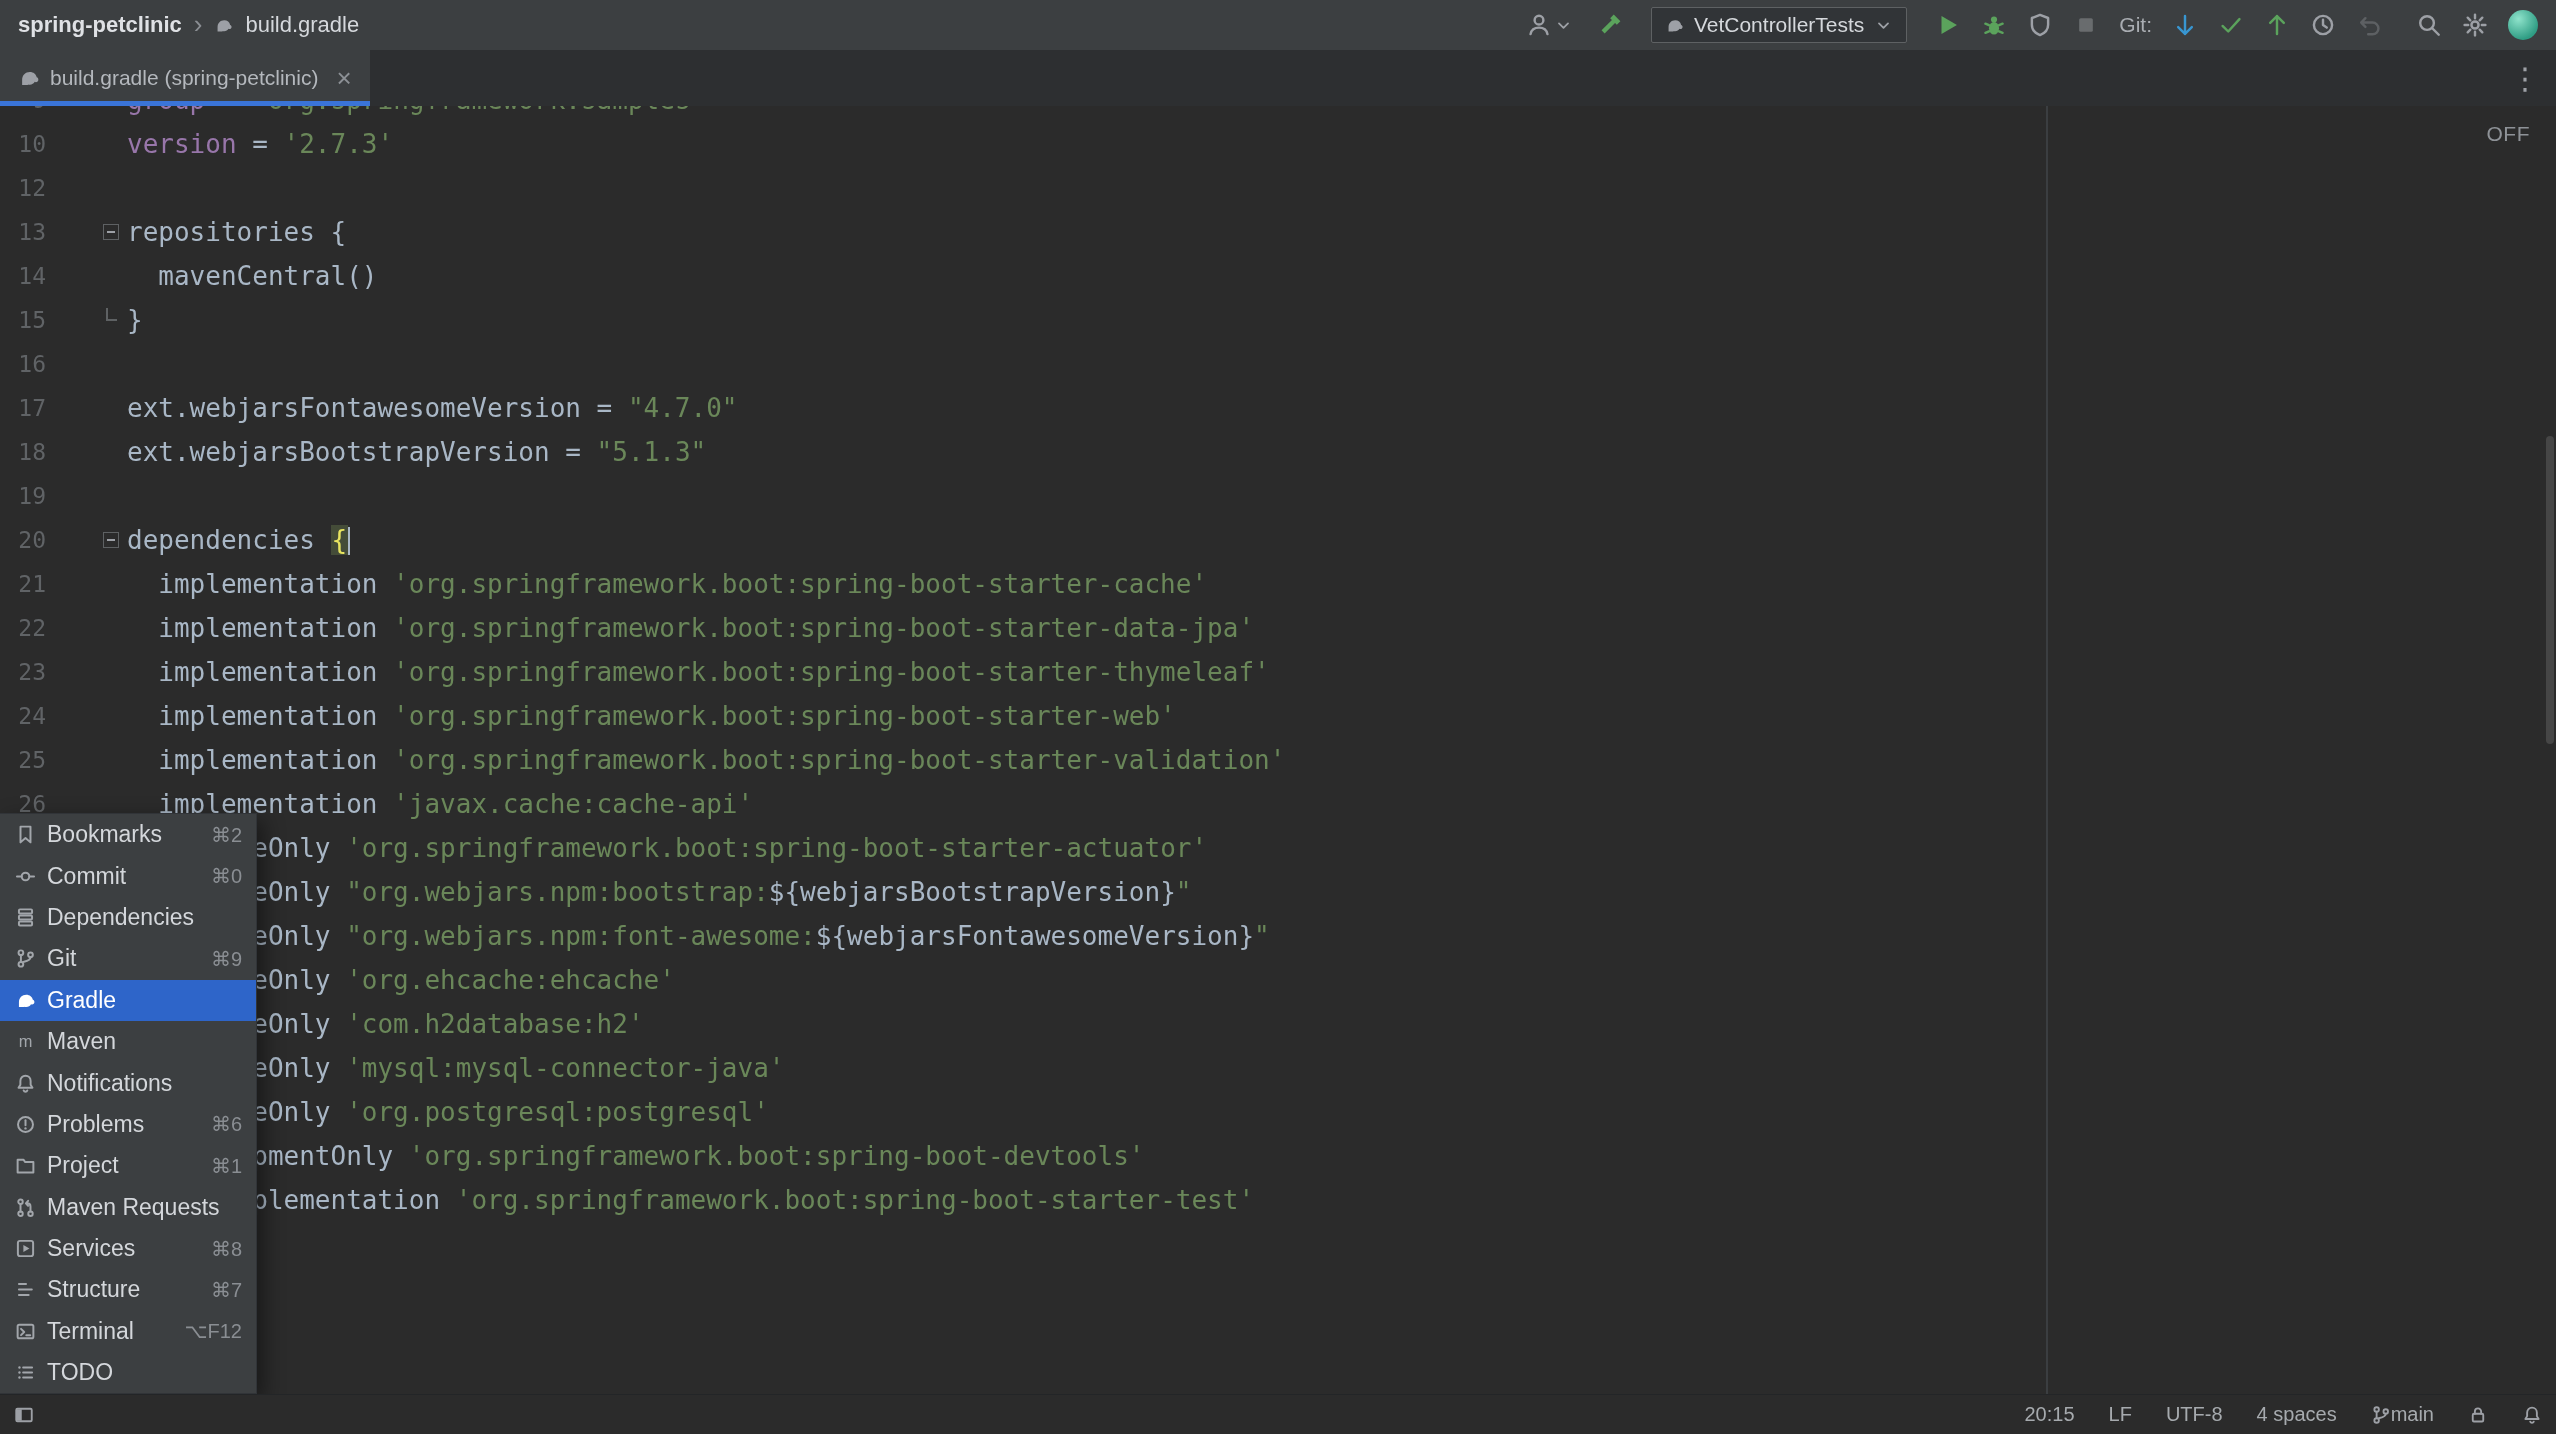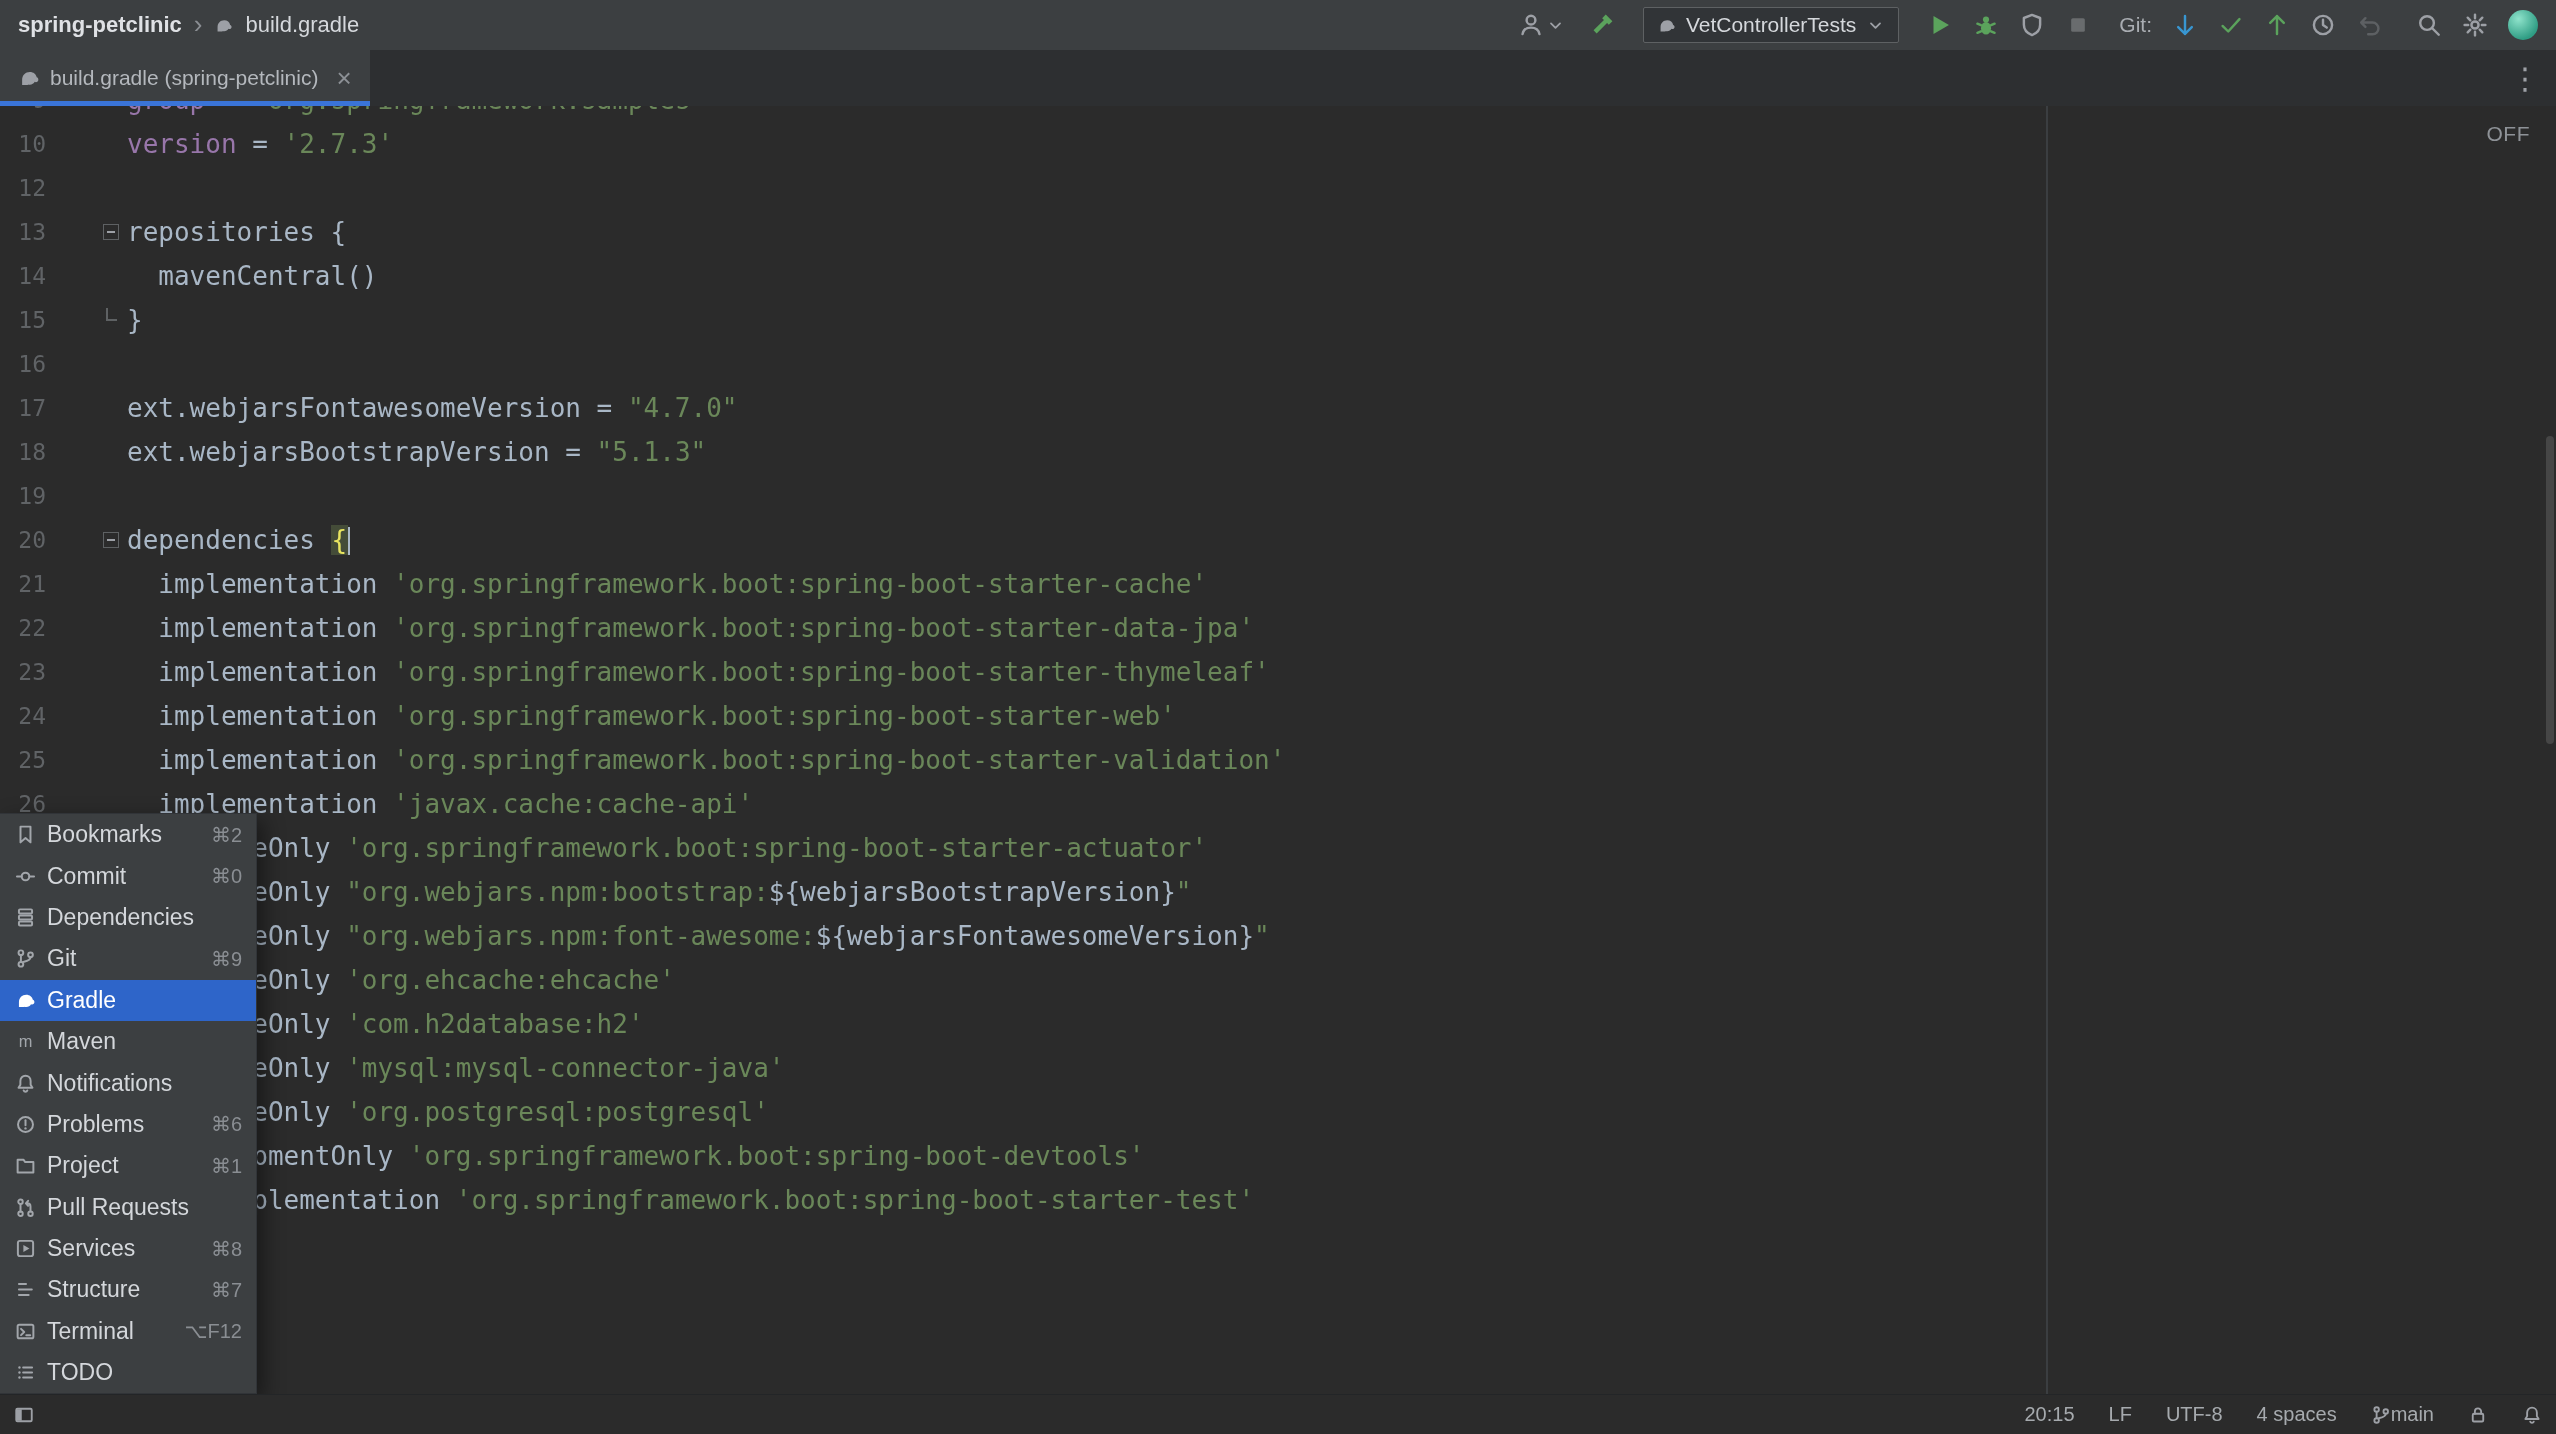--- a/index.html
+++ b/index.html
@@ -12,21 +12,21 @@
   .tb-project{font-weight:bold;font-size:22px;color:#DFE1E5}
   .tb-sep{color:#8A8E93;font-size:26px;line-height:1;margin-top:-3px}
   .tb-file{font-size:22px;color:#D5D8DC}
   .tb-right{margin-left:auto;display:flex;align-items:center;gap:20px}
   .ic{width:26px;height:26px;fill:none;stroke:currentColor;stroke-width:1.5;stroke-linecap:round;stroke-linejoin:round;color:#9DA0A6;flex:none;display:inline-block;vertical-align:middle}
   .ic.small{width:19px;height:19px}
   .c-green{color:#5BA35C}.c-blue{color:#3896D1}.c-dim{color:#5D6063}.c-stop{color:#696C6E}
   .persongrp{display:flex;align-items:center;gap:2px;margin-right:4px}
   .combo{display:flex;align-items:center;gap:10px;background:#313437;border:1px solid #5E6163;border-radius:2px;padding:5px 13px;margin:0 8px}
   .combo-label{font-size:21px;color:#D5D8DC}
-  .git-label{font-size:21px;color:#A9ADB2;margin-left:8px}
+  .git-label{font-size:21px;color:#A9ADB2;}
   .avatar{width:30px;height:30px;border-radius:50%;background:radial-gradient(circle at 35% 30%,#8FE3CB,#2F9D84 72%);flex:none}
 
   
   #tabbar{position:absolute;top:50px;left:0;right:0;height:56px;background:#2D2F31;display:flex;align-items:stretch;z-index:4}
   .tab{display:flex;align-items:center;gap:10px;padding:5px 18px 0 18px;background:#3C3F41;border-bottom:5px solid #3A74D8}
   .tab .ic{width:22px;height:22px}
   .tab-label{font-size:21px;color:#B4B8BD}
   .tab-close{font-size:26px;color:#8C9095;margin-left:8px;line-height:1}
   .tab-overflow{margin-left:auto;align-self:center;color:#9DA0A6;font-size:30px;padding:0 16px}
 
@@ -474,21 +474,21 @@
           <svg class="ic ">
             <use href="#i-folder"></use>
           </svg>
           <span class="pm-label">Project</span>
           <span class="pm-shortcut">⌘1</span>
         </div>
         <div class="pm-item">
           <svg class="ic ">
             <use href="#i-pr"></use>
           </svg>
-          <span class="pm-label">Pull Requests</span>
+          <span class="pm-label">Maven Requests</span>
           <span class="pm-shortcut"></span>
         </div>
         <div class="pm-item">
           <svg class="ic ">
             <use href="#i-services"></use>
           </svg>
           <span class="pm-label">Services</span>
           <span class="pm-shortcut">⌘8</span>
         </div>
         <div class="pm-item">

